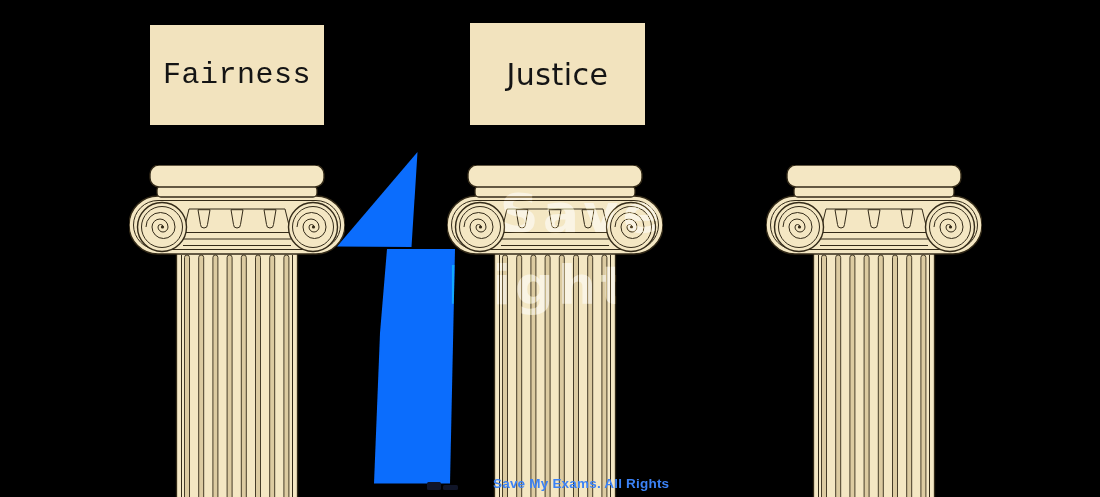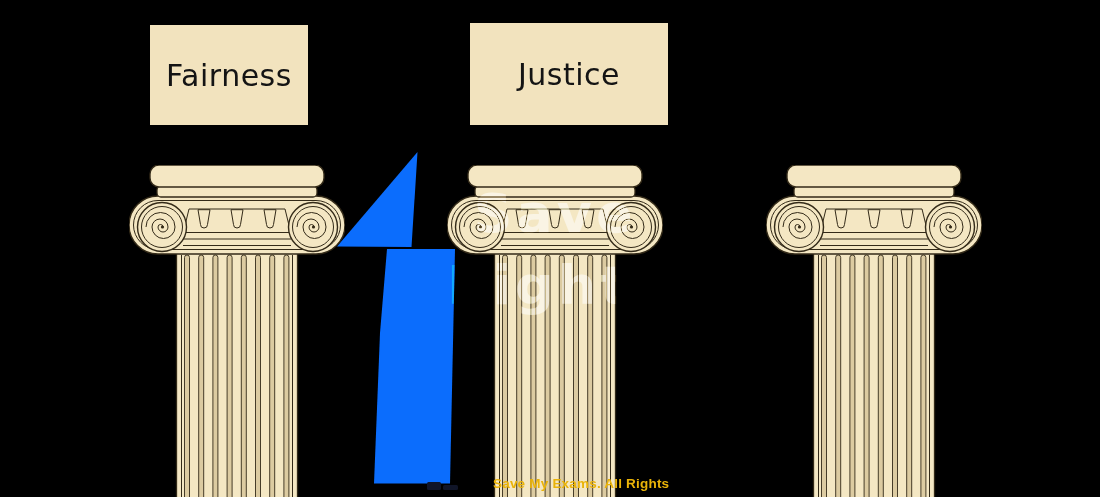--- a/index.html
+++ b/index.html
@@ -14,33 +14,33 @@
   .groove{fill:var(--groove_fill,#DCCBA1);stroke:var(--pillar_outline,#332A18);stroke-width:.9;}
   .bolt{fill:var(--bolt_blue,#0B6DFD);}
   .frag{fill:#101528;}
   .eye{fill:var(--pillar_outline,#332A18);stroke:none;}
   .label-box{
     position:absolute;background:var(--label_fill,#F2E3BE);
     color:var(--label_text,#141414);
     display:flex;align-items:center;justify-content:center;text-align:center;
     letter-spacing:.5px;
   }
-  #label-1{left:150px;top:25px;width:158px;height:100px;font-size:30px;}
-  #label-2{left:470px;top:23px;width:198px;height:102px;font-size:30px;}
+  #label-1{left:150px;top:25px;width:174px;height:100px;font-size:30px;font-family:Liberation Mono, monospace;}
+  #label-2{left:470px;top:23px;width:175px;height:102px;font-size:30px;}
   #label-3{left:744px;top:23px;width:261px;height:104px;font-size:29px;line-height:1.5;}
   .ghost{
     position:absolute;left:447px;top:178px;width:216px;
-    text-align:center;font-size:54px;font-weight:bold;line-height:72px;
+    text-align:right;font-size:54px;font-weight:bold;line-height:72px;
     color:rgba(255,255,255,.55);mix-blend-mode:overlay;
     letter-spacing:4px;pointer-events:none;
   }
   .copyright{
     position:absolute;left:493px;top:476px;white-space:nowrap;
     font-family:"Liberation Sans",sans-serif;font-size:13.5px;font-weight:600;
-    color:#eab308;letter-spacing:.2px;
+    color:#3b82f6;letter-spacing:.2px;
   }
 </style>
 </head>
 <body>
 
 <div class="stage">
 
   <svg class="art" width="1100" height="497" viewBox="0 0 1100 497">
     <defs>
       <symbol id="ionic-column" viewBox="0 0 216 332">

